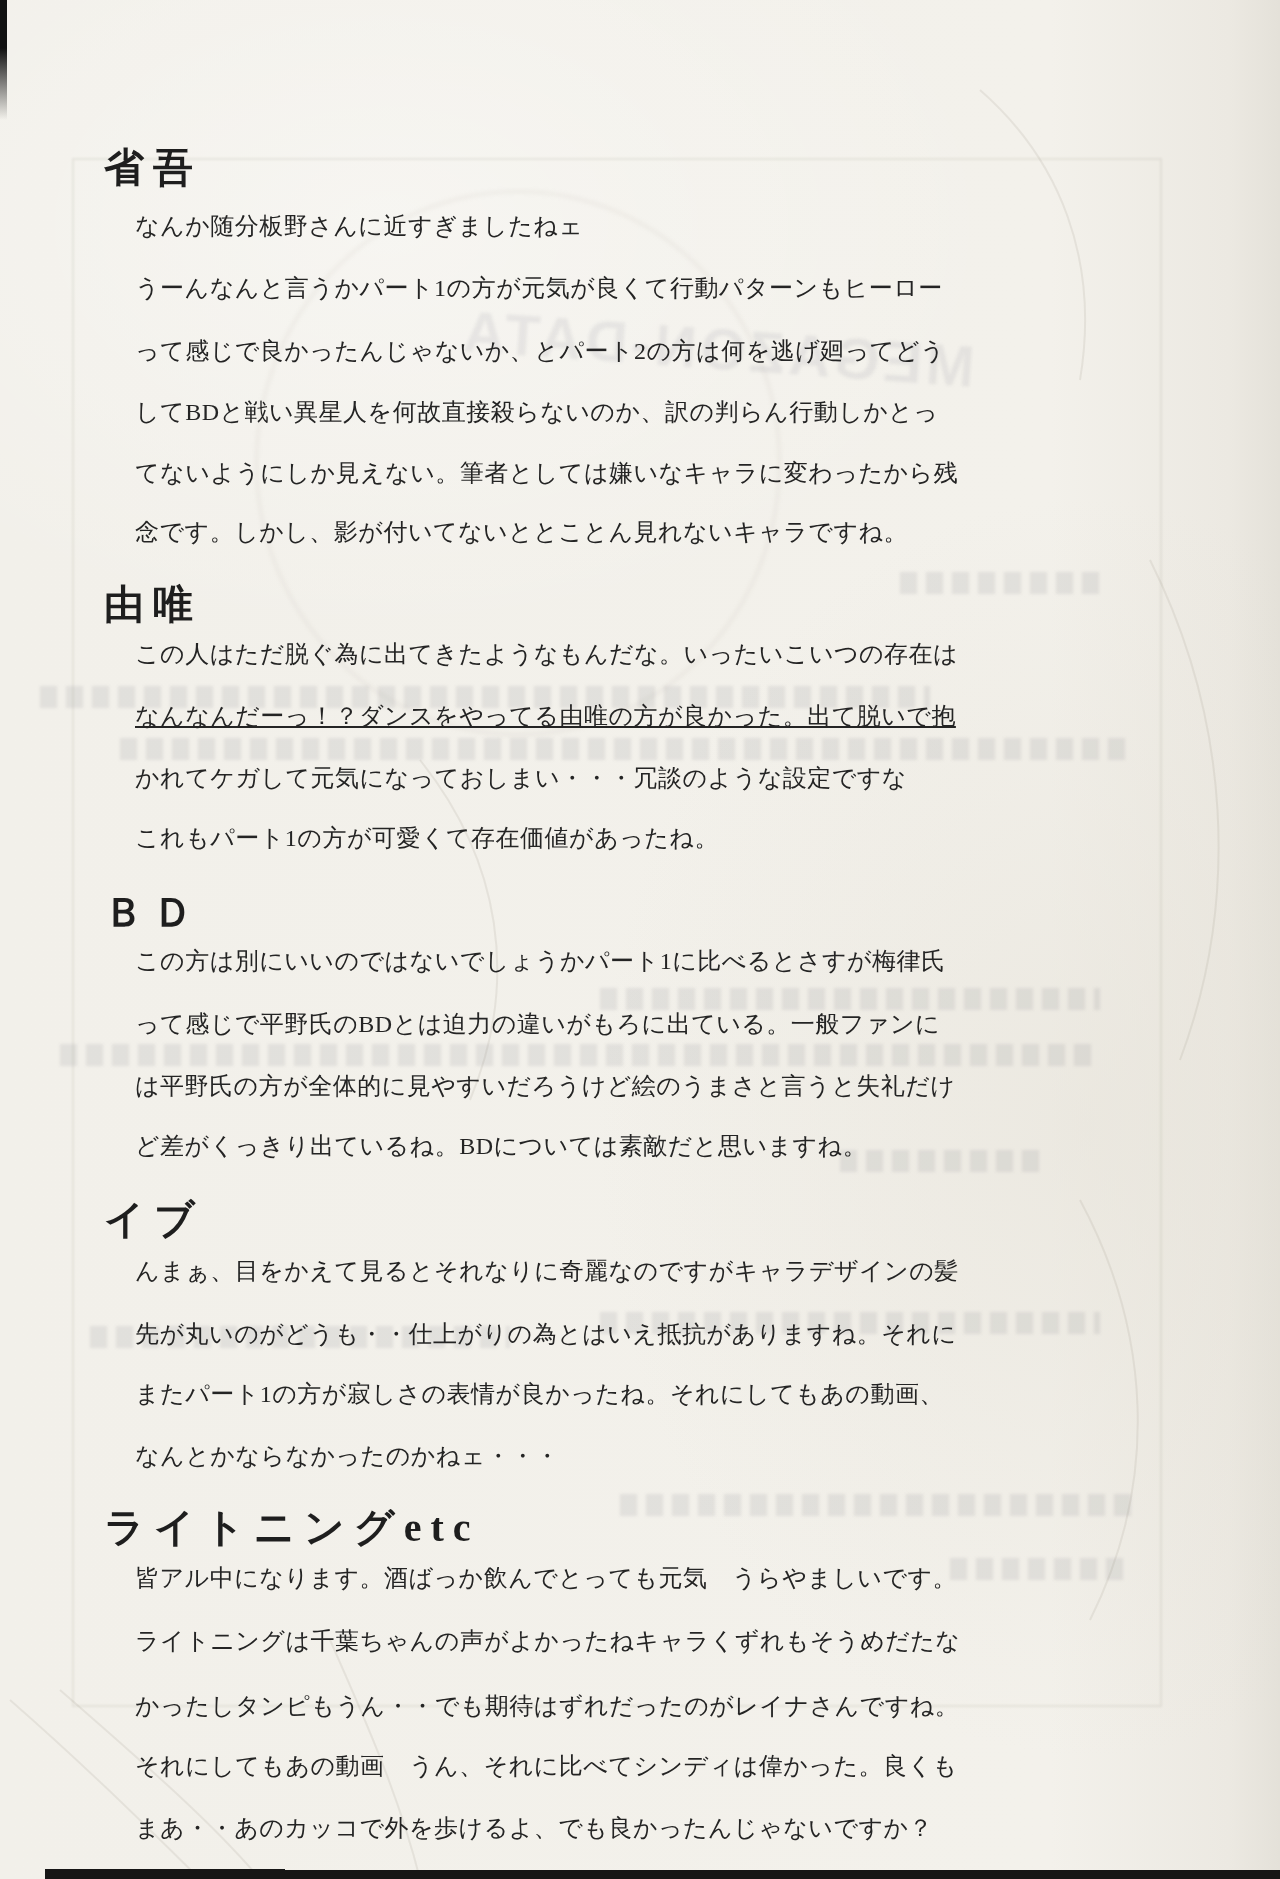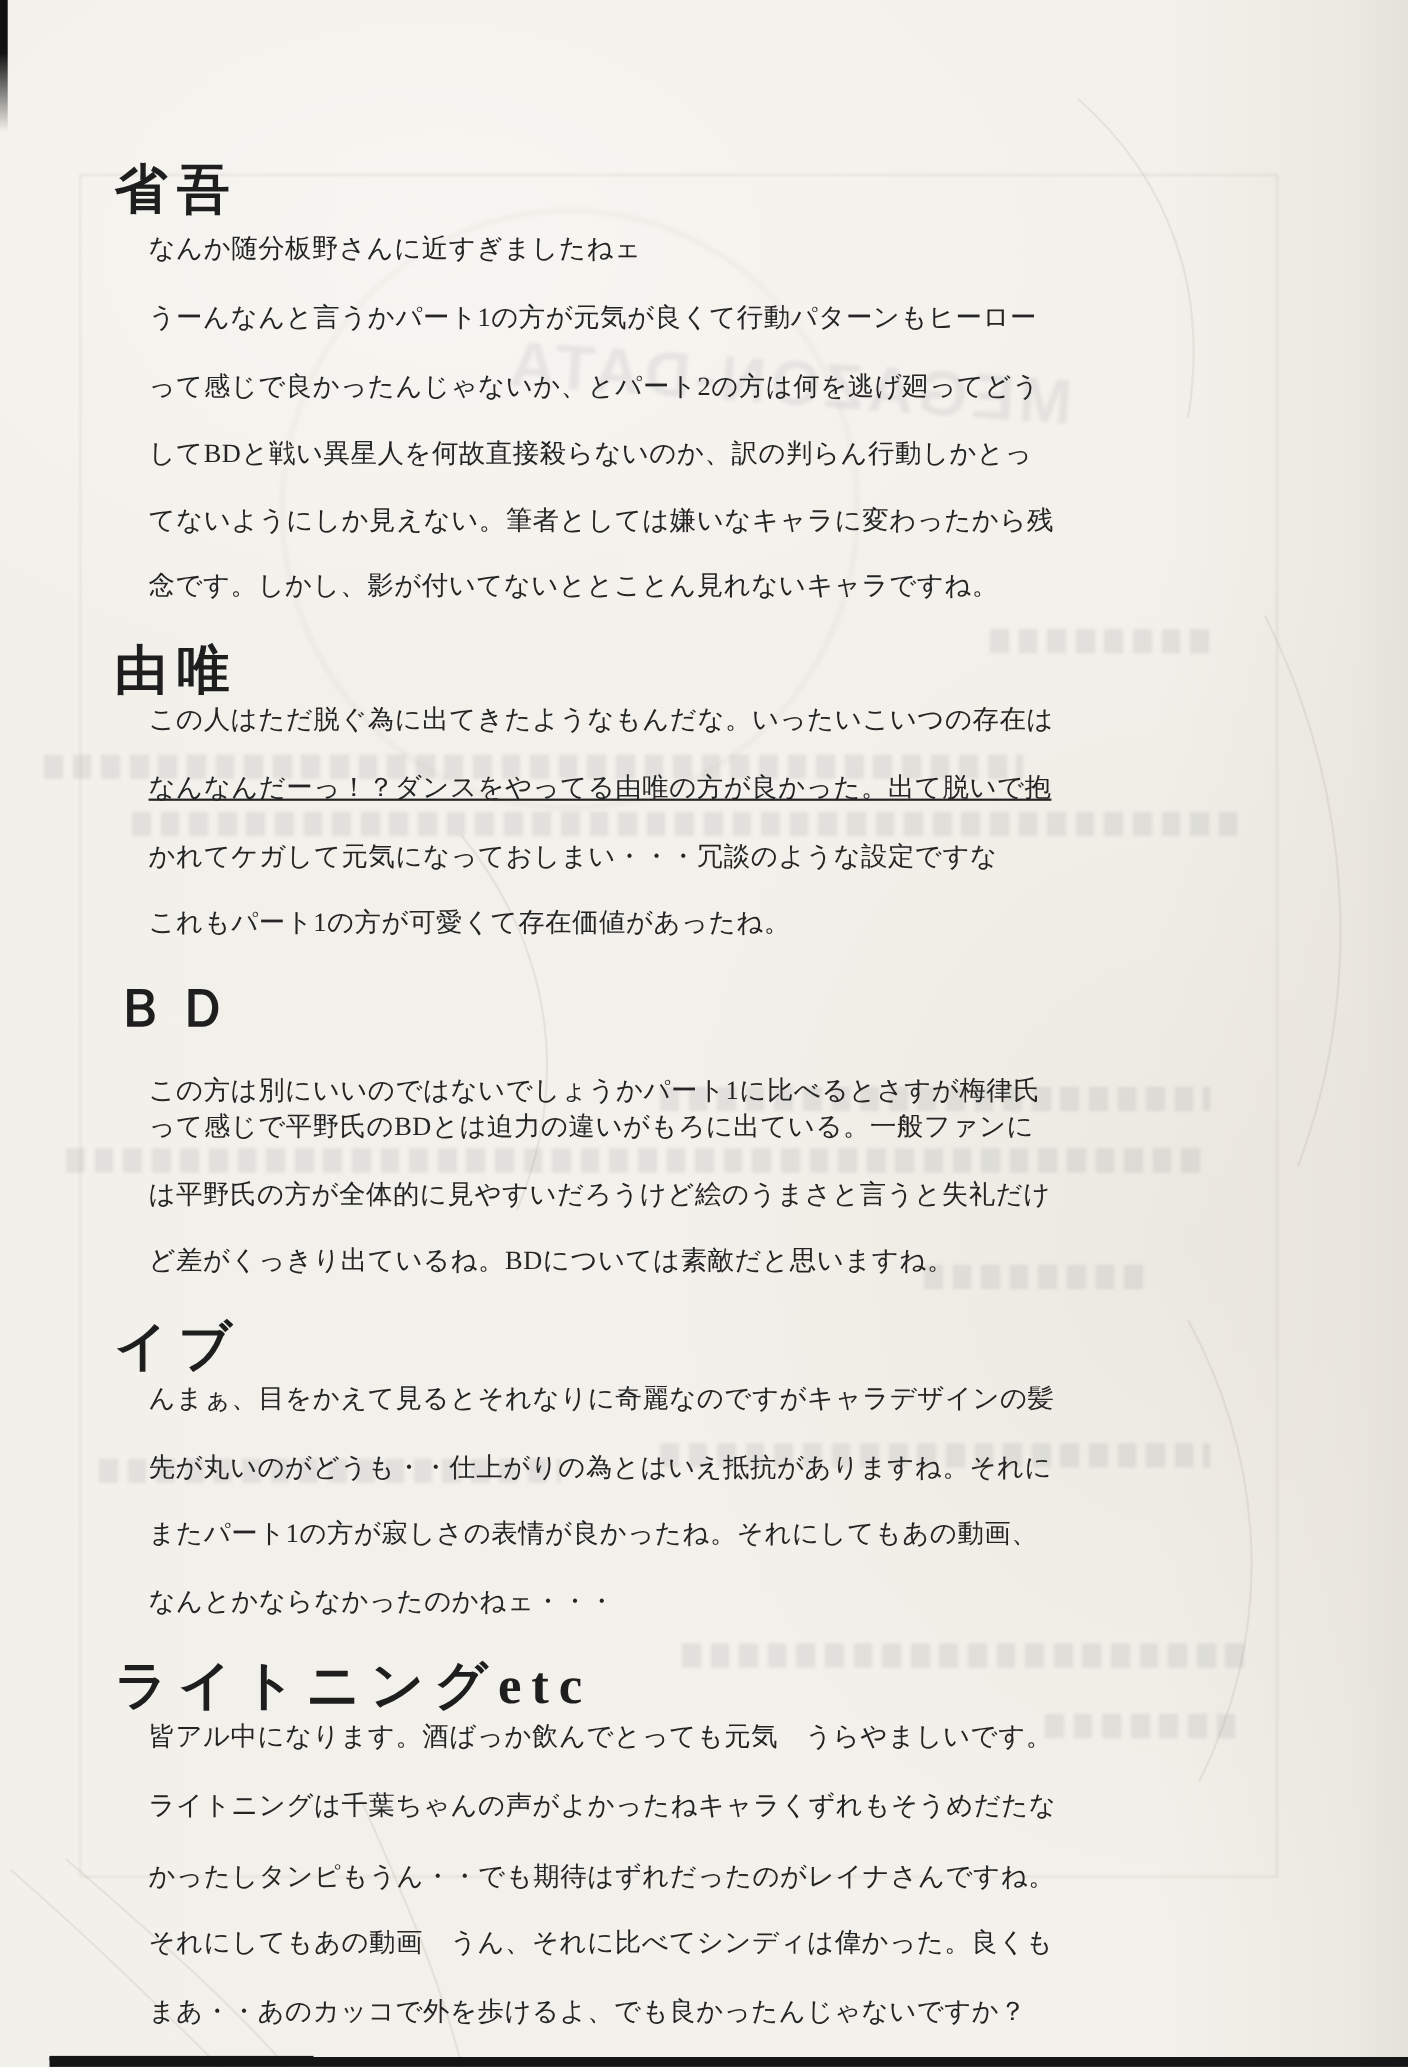--- a/index.html
+++ b/index.html
@@ -46,21 +46,21 @@
   .bleed-stripe{
     position:absolute;height:22px;filter:blur(1.6px);
     background:repeating-linear-gradient(90deg,
       rgba(80,82,95,0.10) 0px, rgba(80,82,95,0.10) 17px,
       rgba(80,82,95,0) 17px, rgba(80,82,95,0) 26px);
   }
   .sketch-svg{position:absolute;left:0;top:0;width:1280px;height:1879px;}
   
   .section-header{
     position:absolute;left:104px;margin:0;
-    font-size:48px;font-weight:bold;letter-spacing:9px;
+    font-size:40px;font-weight:bold;letter-spacing:9px;
     color:#1e1e1e;white-space:nowrap;
   }
   .text-line{
     position:absolute;left:135px;width:960px;
     font-size:24px;letter-spacing:0.5px;
     color:#242424;white-space:nowrap;
   }
 </style>
 </head>
 <body>
@@ -107,21 +107,21 @@
       </section>
       <section>
         <h2 class="section-header" style="top: 577px;">由唯</h2>
         <div class="text-line" style="top: 638px;">この人はただ脱ぐ為に出てきたようなもんだな。いったいこいつの存在は</div>
         <div class="text-line" style="top: 700px; text-decoration: underline;">なんなんだーっ！？ダンスをやってる由唯の方が良かった。出て脱いで抱</div>
         <div class="text-line" style="top: 762px;">かれてケガして元気になっておしまい・・・冗談のような設定ですな</div>
         <div class="text-line" style="top: 822px;">これもパート1の方が可愛くて存在価値があったね。</div>
       </section>
       <section>
         <h2 class="section-header" style="top: 885px;">ＢＤ</h2>
-        <div class="text-line" style="top: 945px; margin-top: 30px;">この方は別にいいのではないでしょうかパート1に比べるとさすが梅律氏</div>
+        <div class="text-line" style="top: 945px;">この方は別にいいのではないでしょうかパート1に比べるとさすが梅律氏</div>
         <div class="text-line" style="top: 1008px;">って感じで平野氏のBDとは迫力の違いがもろに出ている。一般ファンに</div>
         <div class="text-line" style="top: 1070px;">は平野氏の方が全体的に見やすいだろうけど絵のうまさと言うと失礼だけ</div>
         <div class="text-line" style="top: 1130px;">ど差がくっきり出ているね。BDについては素敵だと思いますね。</div>
       </section>
       <section>
         <h2 class="section-header" style="top: 1192px;">イブ</h2>
         <div class="text-line" style="top: 1255px;">んまぁ、目をかえて見るとそれなりに奇麗なのですがキャラデザインの髪</div>
         <div class="text-line" style="top: 1318px;">先が丸いのがどうも・・仕上がりの為とはいえ抵抗がありますね。それに</div>
         <div class="text-line" style="top: 1378px;">またパート1の方が寂しさの表情が良かったね。それにしてもあの動画、</div>
         <div class="text-line" style="top: 1440px;">なんとかならなかったのかねェ・・・</div>

